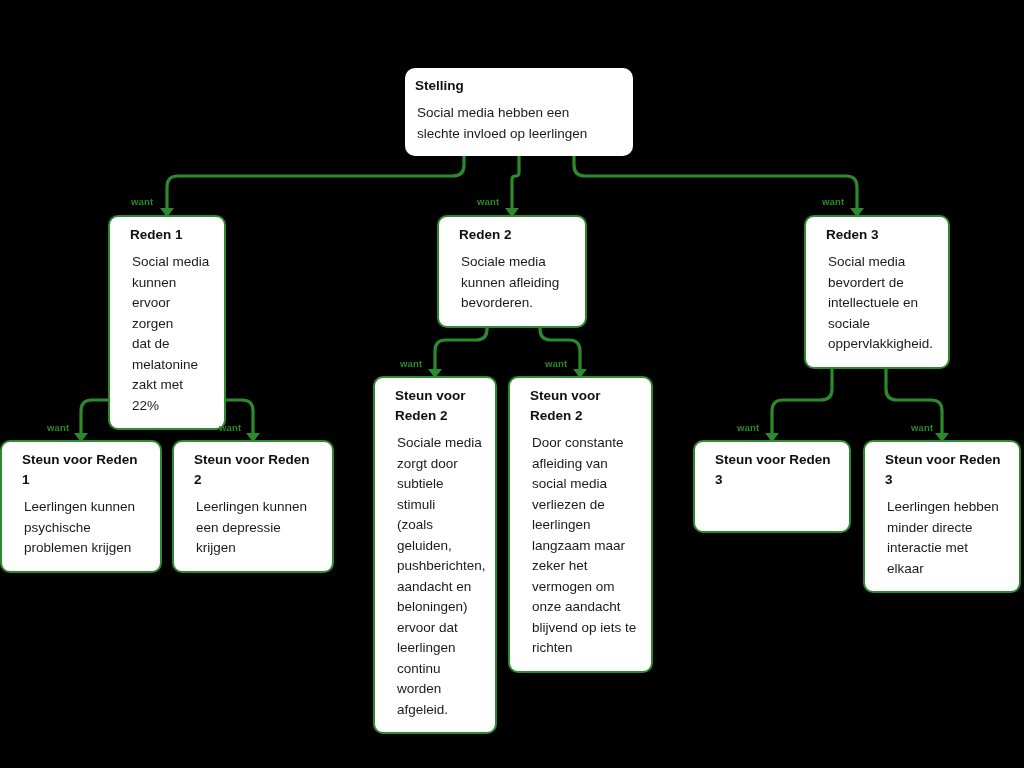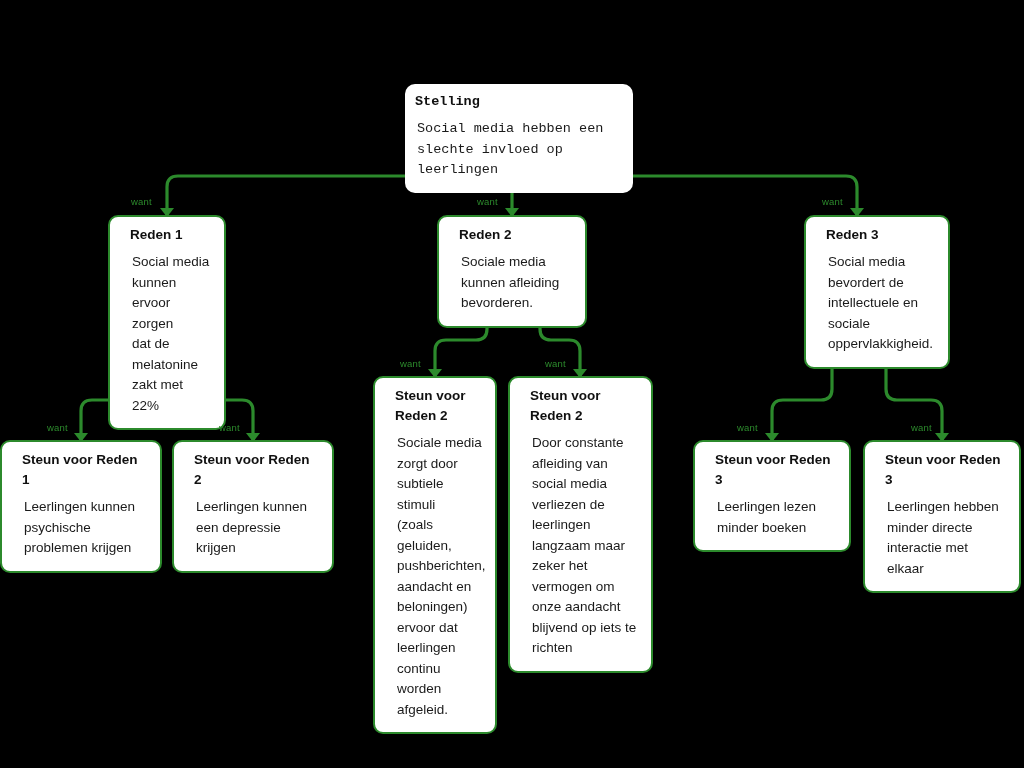--- a/index.html
+++ b/index.html
@@ -51,21 +51,21 @@
     font-size: 13.5px;
     line-height: 20.5px;
     color: #1a1a1a;
     margin: 2px;
     white-space: pre-line;
   }
   .edge-label {
     position: absolute;
     font-family: "Liberation Sans", "DejaVu Sans", sans-serif;
     font-size: 9.5px;
-    font-weight: normal;
+    font-weight: bold;
     color: #2c8a2c;
     letter-spacing: 0.2px;
     z-index: 4;
     white-space: nowrap;
   }
 </style>
 </head>
 <body>
 
 <div id="canvas">
@@ -92,21 +92,21 @@
       <path d="M540 320 L540 329 Q540 340 551 340 L569 340 Q580 340 580 351 L580 377" fill="none" stroke="#2c8a2c" stroke-width="3.2" stroke-linecap="butt" stroke-linejoin="round"></path>
       <path d="M573 369 L587 369 L580 378 Z" fill="#2c8a2c" stroke="none"></path>
       <path d="M825 352 C829.8 354 829.8 356 829.8 363 L834.2 363 C834.2 356 834.2 354 839 352 Z" fill="#2c8a2c" stroke="none"></path>
       <path d="M832 362 L832 389 Q832 400 821 400 L783 400 Q772 400 772 411 L772 441" fill="none" stroke="#2c8a2c" stroke-width="3.2" stroke-linecap="butt" stroke-linejoin="round"></path>
       <path d="M765 433 L779 433 L772 442 Z" fill="#2c8a2c" stroke="none"></path>
       <path d="M879 352 C883.8 354 883.8 356 883.8 363 L888.2 363 C888.2 356 888.2 354 893 352 Z" fill="#2c8a2c" stroke="none"></path>
       <path d="M886 362 L886 389 Q886 400 897 400 L931 400 Q942 400 942 411 L942 441" fill="none" stroke="#2c8a2c" stroke-width="3.2" stroke-linecap="butt" stroke-linejoin="round"></path>
       <path d="M935 433 L949 433 L942 442 Z" fill="#2c8a2c" stroke="none"></path>
     </svg>
   <div id="nodes">
-      <div class="node plain" style="left: 405px; top: 84px; width: 228px; min-height: 78px; font-family: Liberation Mono, monospace;">
+      <div class="node plain" style="left: 405px; top: 68px; width: 228px; min-height: 78px;">
         <div class="node-title">Stelling</div>
         <div class="node-body">Social media hebben een
 slechte invloed op leerlingen</div>
       </div>
       <div class="node bordered" style="left: 108px; top: 215px; width: 118px; min-height: 158px;">
         <div class="node-title">Reden 1</div>
         <div class="node-body">Social media
 kunnen
 ervoor zorgen
 dat de
@@ -169,22 +169,20 @@
 langzaam maar
 zeker het
 vermogen om
 onze aandacht
 blijvend op iets te
 richten</div>
       </div>
       <div class="node bordered" style="left: 693px; top: 440px; width: 158px; min-height: 93px;">
         <div class="node-title">Steun voor Reden
 3</div>
-        <div class="node-body">Leerlingen lezen
-minder boeken</div>
       </div>
       <div class="node bordered" style="left: 863px; top: 440px; width: 158px; min-height: 136px;">
         <div class="node-title">Steun voor Reden
 3</div>
         <div class="node-body">Leerlingen hebben
 minder directe
 interactie met
 elkaar</div>
       </div>
     </div>

